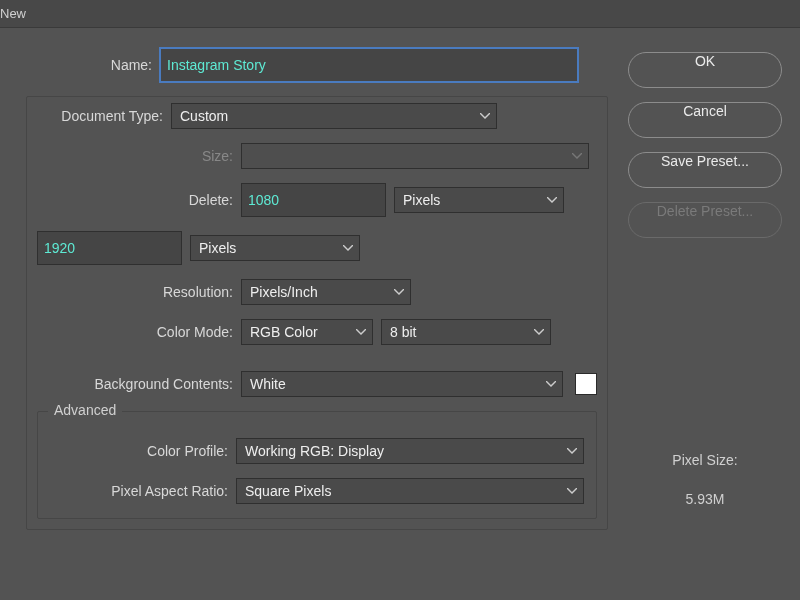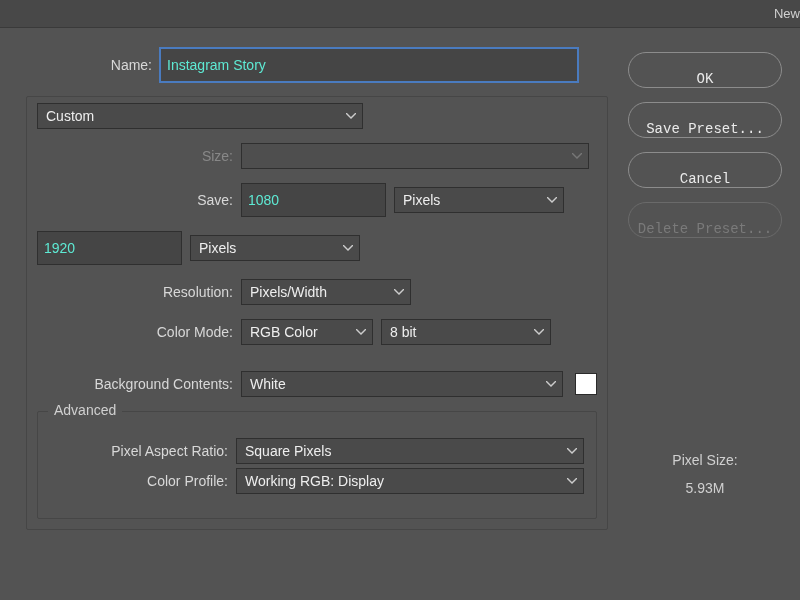--- a/index.html
+++ b/index.html
@@ -11,24 +11,23 @@
     width: 800px;
     height: 600px;
     overflow: hidden;
   }
   .titlebar {
     height: 28px;
     background: #484848;
     border-bottom: 1px solid #3a3a3a;
     display: flex;
     align-items: center;
-    justify-content: flex-end;
+    justify-content: flex-start;
     font-size: 13px;
     color: #d0d0d0;
-    padding-left: 12px;
   }
   .content {
     display: flex;
     padding: 20px 18px 20px 12px;
     gap: 20px;
   }
   .left-col {
     flex: 1;
   }
   .right-col {
@@ -132,56 +131,56 @@
   }
 
   .btn {
     height: 36px;
     border: 1px solid #8c8c8c;
     border-radius: 18px;
     background: transparent;
     color: #eaeaea;
     font-size: 14px;
     display: flex;
-    align-items: flex-end;
+    align-items: flex-start;
     justify-content: center;
     cursor: default;
-    font-family: Liberation Mono, monospace;
   }
   .btn.disabled {
     border-color: #6a6a6a;
     color: #7a7a7a;
   }
   .img-size {
     margin-top: 200px;
     text-align: center;
     color: #d0d0d0;
     font-size: 14px;
   }
   .img-size .val {
-    margin-top: 12px;
+    margin-top: 23px;
   }
 </style>
 </head>
 <body>
 
 <div class="titlebar">
   <span>New</span>
 </div>
 
 <div class="content">
   <div class="left-col">
 
     <div class="row">
       <span class="label name-label">Name:</span>
       <input class="text-input name-input focused" value="Instagram Story" style="">
     </div>
 
     <div class="fieldset main">
       <div class="row" style="margin-top:0;">
+        <span class="label doctype-label" style="width:126px">Document Type:</span>
         <div class="select doctype-select">
           <span>Custom</span>
           <span class="chev">
               <svg width="10" height="6">
                 <path d="M0 0 L5 5 L10 0" fill="none" stroke="#ccc" stroke-width="1.4"></path>
               </svg>
             </span>
         </div>
       </div>
 
@@ -191,21 +190,21 @@
           <span></span>
           <span class="chev">
               <svg width="10" height="6">
                 <path d="M0 0 L5 5 L10 0" fill="none" stroke="#777" stroke-width="1.4"></path>
               </svg>
             </span>
         </div>
       </div>
 
       <div class="row">
-        <span class="label wh-label" style="width:196px">Save:</span>
+        <span class="label wh-label" style="width:196px">Delete:</span>
         <input class="text-input num-input" value="1080" style="">
         <div class="select unit-select">
           <span>Pixels</span>
           <span class="chev">
               <svg width="10" height="6">
                 <path d="M0 0 L5 5 L10 0" fill="none" stroke="#ccc" stroke-width="1.4"></path>
               </svg>
             </span>
         </div>
       </div>
@@ -218,21 +217,21 @@
               <svg width="10" height="6">
                 <path d="M0 0 L5 5 L10 0" fill="none" stroke="#ccc" stroke-width="1.4"></path>
               </svg>
             </span>
         </div>
       </div>
 
       <div class="row">
         <span class="label wh-label" style="width:196px">Resolution:</span>
         <div class="select unit-select">
-          <span>Pixels/Width</span>
+          <span>Pixels/Inch</span>
           <span class="chev">
               <svg width="10" height="6">
                 <path d="M0 0 L5 5 L10 0" fill="none" stroke="#ccc" stroke-width="1.4"></path>
               </svg>
             </span>
         </div>
       </div>
 
       <div class="row">
         <span class="label wh-label" style="width:196px">Color Mode:</span>
@@ -262,57 +261,57 @@
               <svg width="10" height="6">
                 <path d="M0 0 L5 5 L10 0" fill="none" stroke="#ccc" stroke-width="1.4"></path>
               </svg>
             </span>
         </div>
         <div class="swatch"></div>
       </div>
 
       <div class="fieldset" style="margin-left:0;">
         <span class="legend">Advanced</span>
+
+        <div class="row" style="margin-bottom:14px;">
+          <span class="label adv-label" style="width:180px">Color Profile:</span>
+          <div class="select profile-select">
+            <span>Working RGB:  Display</span>
+            <span class="chev">
+                <svg width="10" height="6">
+                  <path d="M0 0 L5 5 L10 0" fill="none" stroke="#ccc" stroke-width="1.4"></path>
+                </svg>
+              </span>
+          </div>
+        </div>
 
         <div class="row" style="margin-bottom:4px;">
           <span class="label adv-label" style="width:180px">Pixel Aspect Ratio:</span>
           <div class="select profile-select">
             <span>Square Pixels</span>
             <span class="chev">
                 <svg width="10" height="6">
                   <path d="M0 0 L5 5 L10 0" fill="none" stroke="#ccc" stroke-width="1.4"></path>
                 </svg>
               </span>
           </div>
         </div>
-
-        <div class="row" style="margin-bottom:14px;">
-          <span class="label adv-label" style="width:180px">Color Profile:</span>
-          <div class="select profile-select">
-            <span>Working RGB:  Display</span>
-            <span class="chev">
-                <svg width="10" height="6">
-                  <path d="M0 0 L5 5 L10 0" fill="none" stroke="#ccc" stroke-width="1.4"></path>
-                </svg>
-              </span>
-          </div>
-        </div>
       </div>
     </div>
   </div>
 
   <div class="right-col">
     <div class="btn">
       <span>OK</span>
     </div>
     <div class="btn">
+      <span>Cancel</span>
+    </div>
+    <div class="btn">
       <span>Save Preset...</span>
-    </div>
-    <div class="btn">
-      <span>Cancel</span>
     </div>
     <div class="btn disabled">
       <span>Delete Preset...</span>
     </div>
 
     <div class="img-size">
       <div>Pixel Size:</div>
       <div class="val">5.93M</div>
     </div>
   </div>

